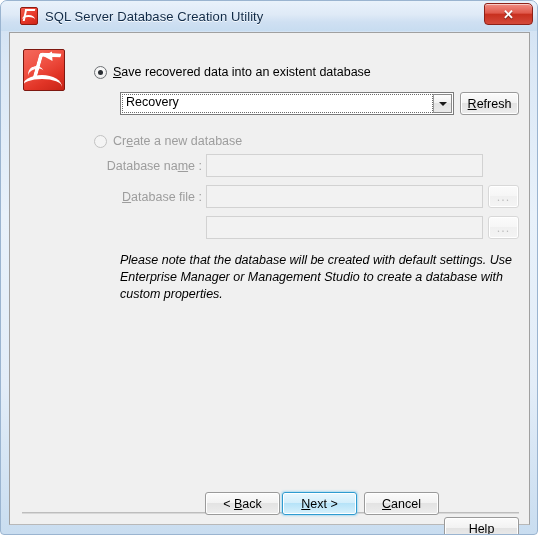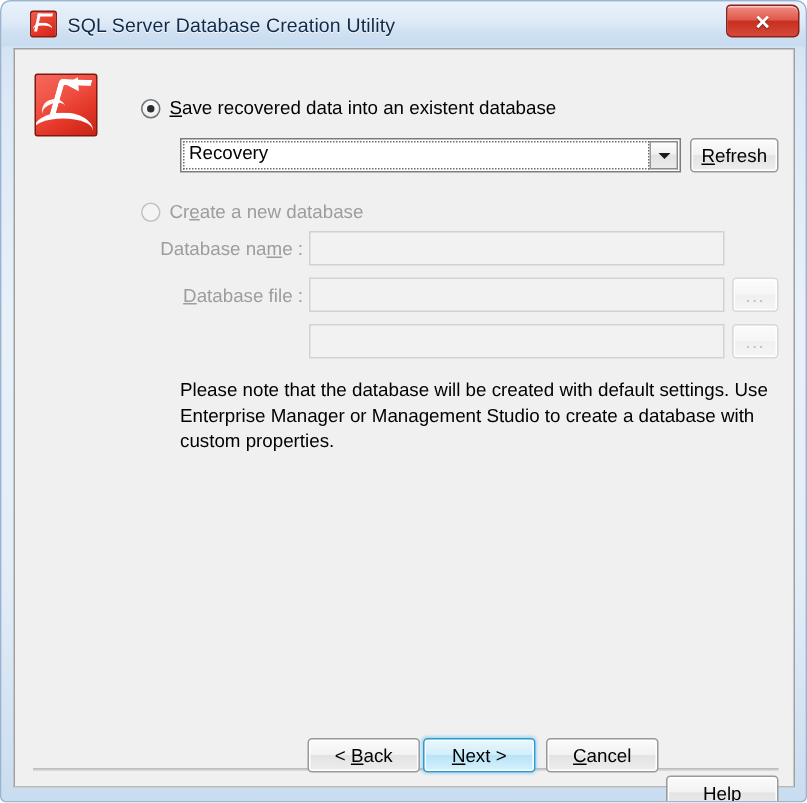--- a/index.html
+++ b/index.html
@@ -299,20 +299,21 @@
     box-shadow: inset 0 0 0 1px #ffffff, 0 0 2px 1px rgba(120,200,240,0.55);
   }
 
   
   .note {
     position: absolute;
     font-size: 12.5px;
     color: #000000;
     line-height: 17px;
     width: 392px;
+    font-style: italic;
   }
 
   
   .sep {
     position: absolute;
     left: 12px;
     top: 479px;
     width: 497px;
     height: 1px;
     background: #d8d8d8;

